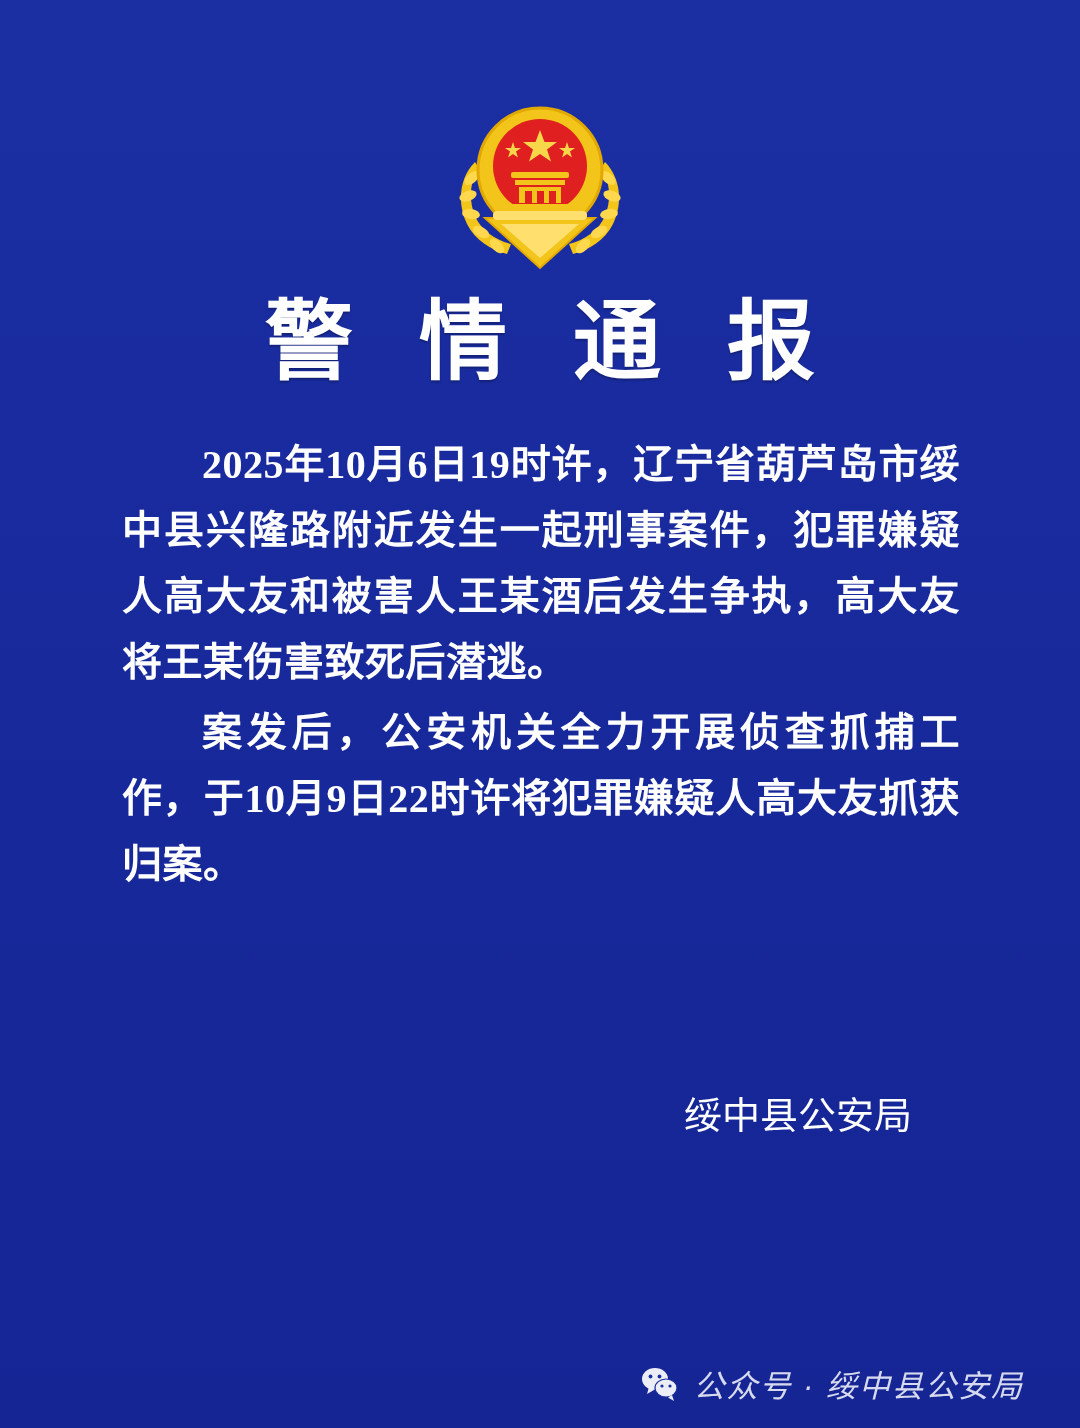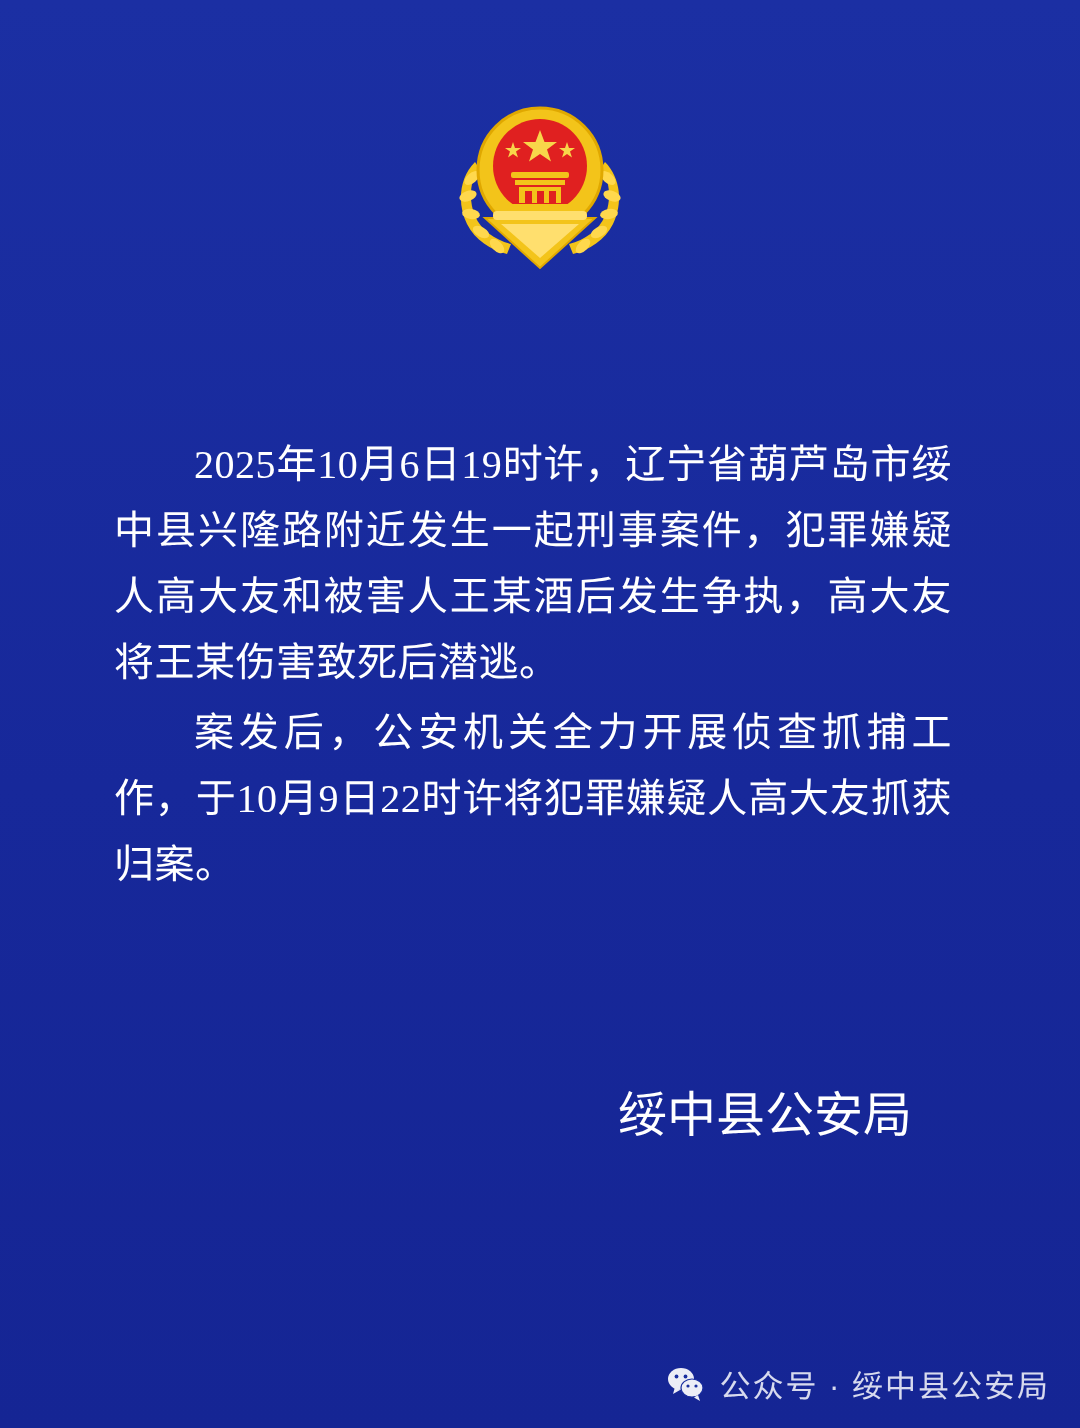--- a/index.html
+++ b/index.html
@@ -56,55 +56,57 @@
     letter-spacing: 22px;
     text-indent: 22px;
     font-family: "Liberation Serif", "DejaVu Serif", serif;
     text-shadow: 0 2px 2px rgba(0,0,0,0.25);
   }
 
   
   .body-text {
     position: absolute;
     top: 432px;
-    left: 114px;
+    left: 122px;
     width: 838px;
+    font-weight: bold;
   }
   .para {
     font-size: 40px;
     line-height: 66px;
     text-indent: 80px;
     margin: 0 0 4px 0;
     text-align: justify;
     text-justify: inter-ideograph;
     letter-spacing: 0.5px;
   }
 
   
   .signature {
     position: absolute;
     top: 1085px;
     right: 168px;
-    font-size: 49px;
+    font-size: 38px;
     line-height: 62px;
   }
   .sig-line { white-space: nowrap; }
 
   
   .footer {
     position: absolute;
     left: 0;
     bottom: 22px;
     width: 100%;
     display: flex;
     justify-content: flex-end;
     align-items: center;
-    padding-right: 30px;
+    padding-right: 56px;
     box-sizing: border-box;
     opacity: 0.92;
+    font-style: italic;
   }
   .wechat-icon {
     width: 40px;
     height: 40px;
     margin-right: 14px;
     display: inline-block;
   }
   .footer-text {
     font-size: 31px;
     letter-spacing: 2px;
@@ -160,20 +162,21 @@
           <rect x="104" y="99" width="7" height="12"></rect>
         </g>
 
         <path d="M40 126 L150 126 L95 176 Z" fill="#f3c41a" stroke="#e0a800" stroke-width="2"></path>
         <path d="M56 132 L134 132 L95 166 Z" fill="#ffdf6e"></path>
         <rect x="48" y="119" width="94" height="9" rx="4" fill="#ffdf6e"></rect>
       </svg>
     </div>
   </div>
 
+  <div class="title">警 情 通 报</div>
 
   <div class="body-text">
     <p class="para">2025年10月6日19时许，辽宁省葫芦岛市绥中县兴隆路附近发生一起刑事案件，犯罪嫌疑人高大友和被害人王某酒后发生争执，高大友将王某伤害致死后潜逃。</p>
     <p class="para">案发后，公安机关全力开展侦查抓捕工作，于10月9日22时许将犯罪嫌疑人高大友抓获归案。</p>
   </div>
 
   <div class="signature">
     <div class="sig-line">绥中县公安局</div>
   </div>
 

